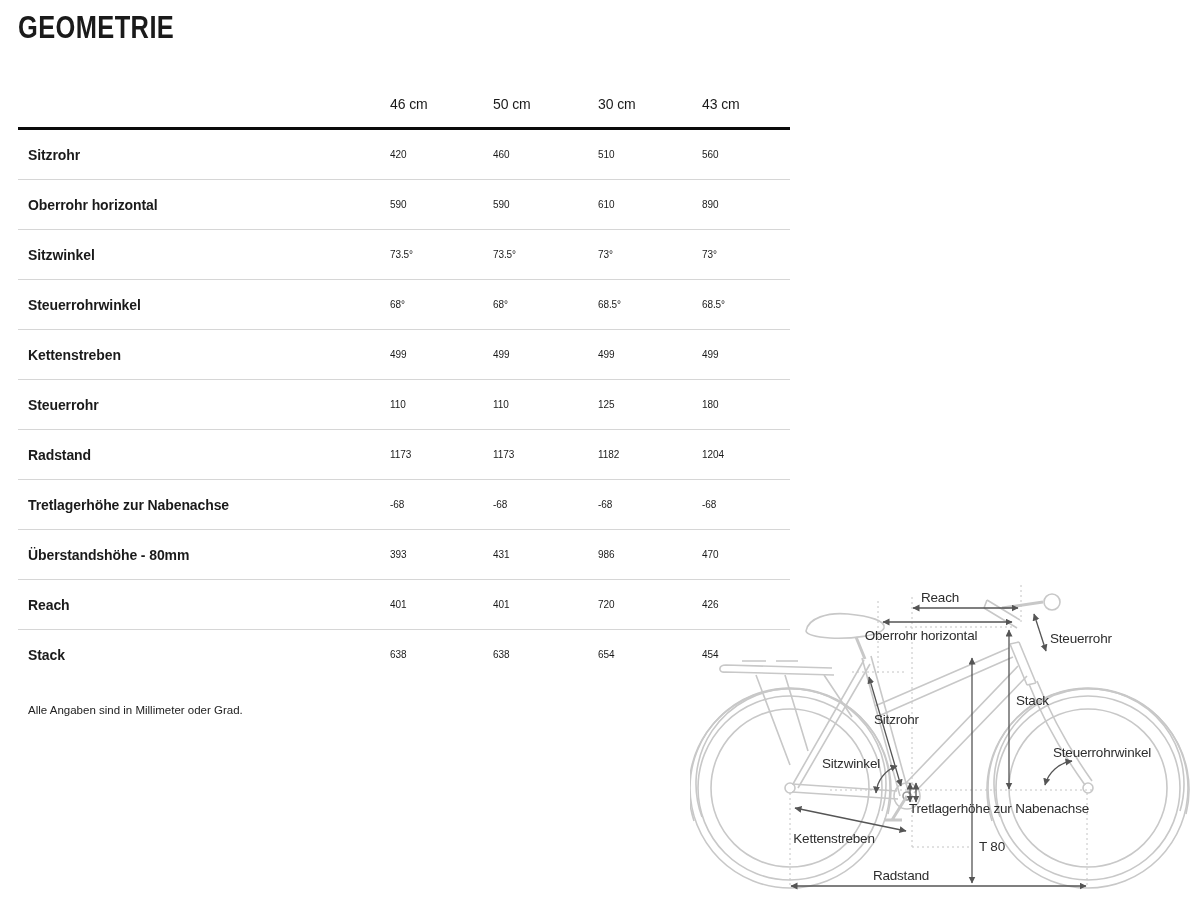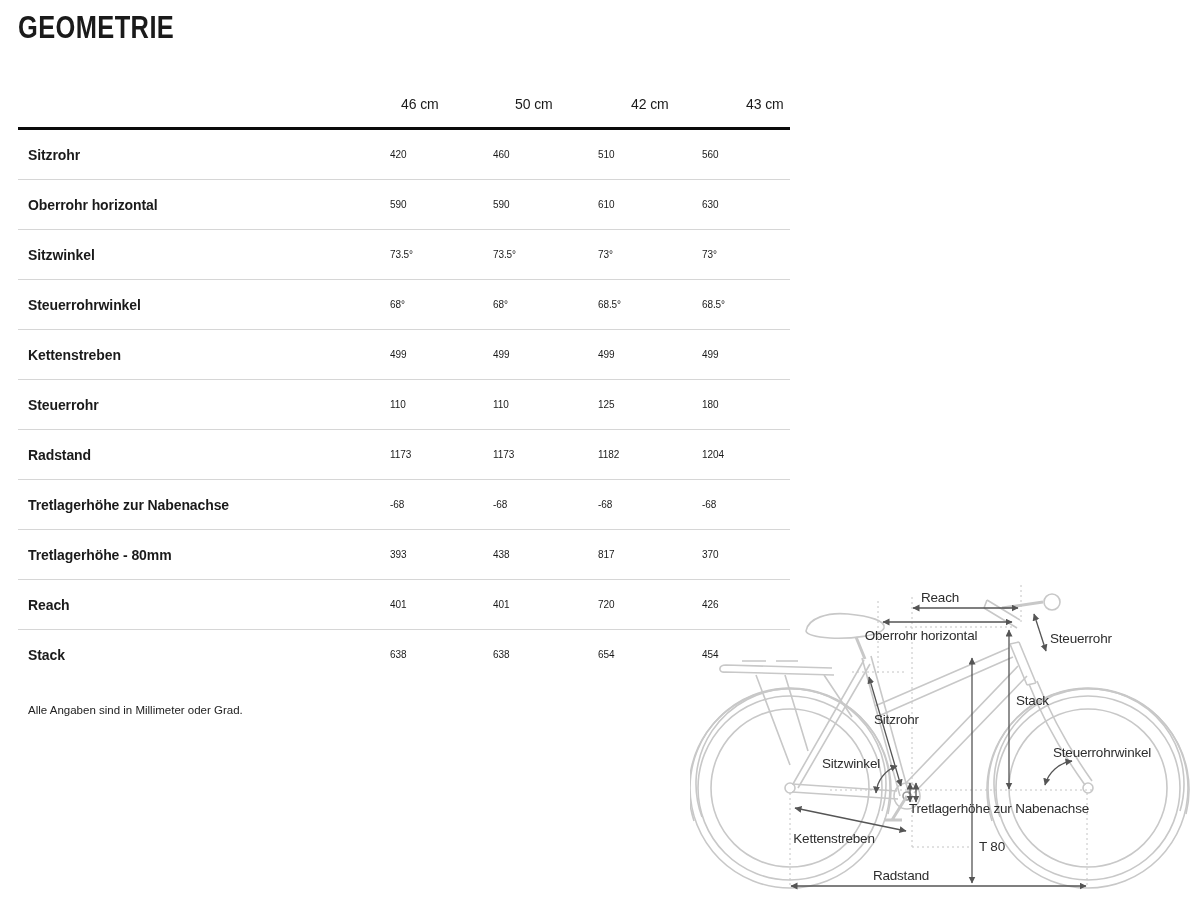--- a/index.html
+++ b/index.html
@@ -2,21 +2,21 @@
 <html><head>
 <meta charset="utf-8">
 <style>
   html,body{margin:0;padding:0;background:#fff;}
   #page{position:relative;width:1200px;height:900px;background:#fff;overflow:hidden;
         font-family:"Liberation Sans",sans-serif;color:#1a1a1a;}
   #title{position:absolute;left:18px;top:10px;font-size:31px;font-weight:700;
          letter-spacing:.5px;transform:scaleX(.82);transform-origin:left top;white-space:nowrap;}
   #geo-table{position:absolute;left:18px;top:80px;width:772px;}
   .grid-row{display:grid;grid-template-columns:372px 103px 105px 104px 1fr;align-items:center;}
-  .thead{height:47px;border-bottom:3px solid #0a0a0a;gap:11px;}
+  .thead{height:47px;border-bottom:3px solid #0a0a0a;}
   .thead .c{font-size:14px;color:#1a1a1a;}
   .trow{height:49px;border-bottom:1px solid #d6d6d6;}
   .trow:last-child{border-bottom:none;}
   .l{font-size:14px;font-weight:700;padding-left:10px;letter-spacing:-.1px;}
   .c{font-size:10px;letter-spacing:-.1px;}
   #note{position:absolute;left:28px;top:704px;font-size:11.5px;color:#222;}
   #diagram{position:absolute;left:690px;top:555px;width:510px;height:345px;}
   svg text{font-family:"Liberation Sans",sans-serif;font-size:13.5px;fill:#2d2d2d;letter-spacing:-.2px;}
   .bike{stroke:#c8c8c8;fill:none;stroke-width:1.6;}
   .bike-thick{stroke:#c8c8c8;fill:none;stroke-width:3;}
@@ -28,37 +28,37 @@
 
 <div id="page">
 
   <div id="title">GEOMETRIE</div>
 
   <div id="geo-table">
     <div class="grid-row thead">
       <div class="l"></div>
       <div class="c">46 cm</div>
       <div class="c">50 cm</div>
-      <div class="c">42 cm</div>
+      <div class="c">30 cm</div>
       <div class="c">43 cm</div>
     </div>
 
     <div class="grid-row trow">
       <div class="l">Sitzrohr</div>
       <div class="c">420</div>
       <div class="c">460</div>
       <div class="c">510</div>
       <div class="c">560</div>
     </div>
     <div class="grid-row trow">
       <div class="l">Oberrohr horizontal</div>
       <div class="c">590</div>
       <div class="c">590</div>
       <div class="c">610</div>
-      <div class="c">630</div>
+      <div class="c">890</div>
     </div>
     <div class="grid-row trow">
       <div class="l">Sitzwinkel</div>
       <div class="c">73.5°</div>
       <div class="c">73.5°</div>
       <div class="c">73°</div>
       <div class="c">73°</div>
     </div>
     <div class="grid-row trow">
       <div class="l">Steuerrohrwinkel</div>
@@ -89,25 +89,25 @@
       <div class="c">1204</div>
     </div>
     <div class="grid-row trow">
       <div class="l">Tretlagerhöhe zur Nabenachse</div>
       <div class="c">-68</div>
       <div class="c">-68</div>
       <div class="c">-68</div>
       <div class="c">-68</div>
     </div>
     <div class="grid-row trow">
-      <div class="l">Tretlagerhöhe - 80mm</div>
+      <div class="l">Überstandshöhe - 80mm</div>
       <div class="c">393</div>
-      <div class="c">438</div>
-      <div class="c">817</div>
-      <div class="c">370</div>
+      <div class="c">431</div>
+      <div class="c">986</div>
+      <div class="c">470</div>
     </div>
     <div class="grid-row trow">
       <div class="l">Reach</div>
       <div class="c">401</div>
       <div class="c">401</div>
       <div class="c">720</div>
       <div class="c">426</div>
     </div>
     <div class="grid-row trow">
       <div class="l">Stack</div>

